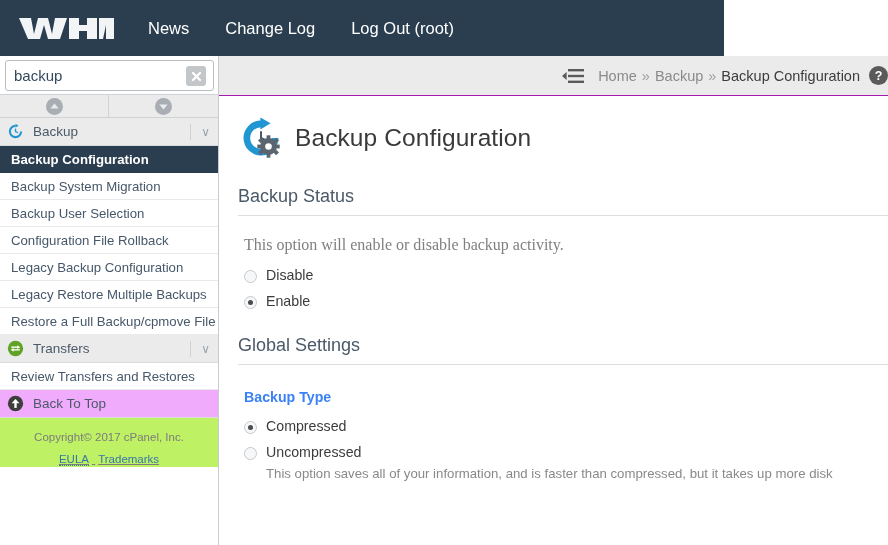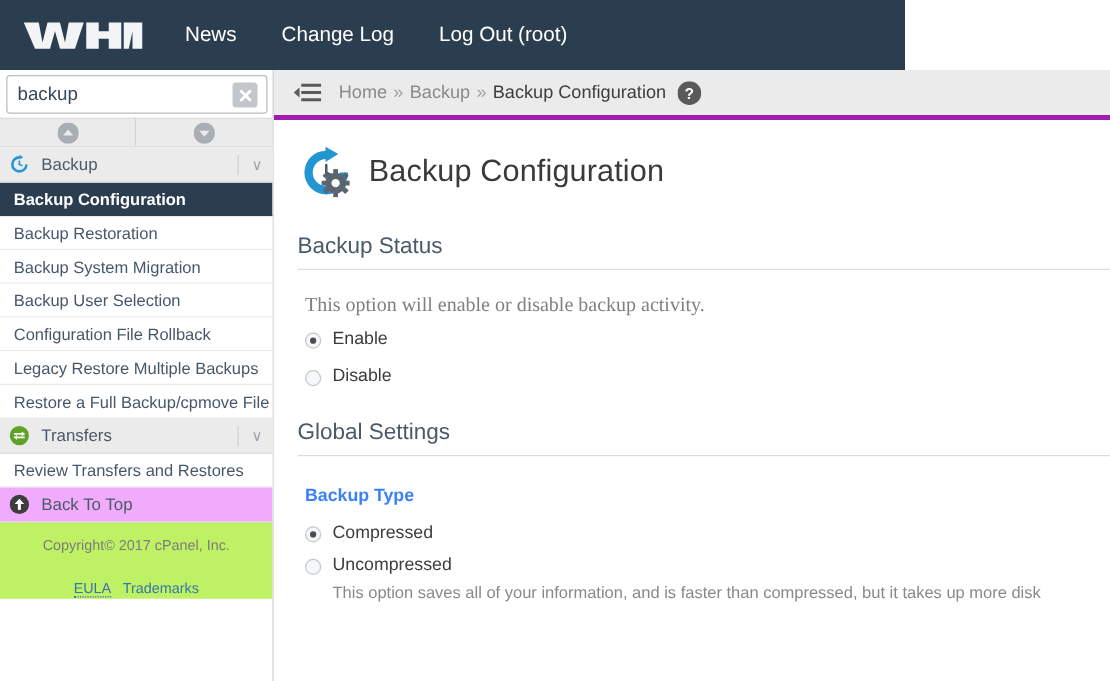--- a/index.html
+++ b/index.html
@@ -33,22 +33,22 @@
     margin: 0 8px;
     white-space: nowrap;
     cursor: pointer;
   }
 
   
   #crumbbar {
     position: absolute; left: 219px; top: 56px;
     width: 669px; height: 40px;
     background: #ebebeb;
-    border-bottom: 4px solid #a21caf;
-    display: flex; align-items: center;
+    border-bottom: 1px solid #a21caf;
+    display: flex; align-items: center; justify-content: flex-end;
   }
   #collapse-icon {
     margin-left: 16px; margin-right: 14px;
     display: flex; align-items: center;
     cursor: pointer;
   }
   #crumbs {
     font-size: 14.5px;
     color: #7b7b7b;
     display: flex; align-items: center;
@@ -172,21 +172,21 @@
   .backtotop .group-label { color: #4a5a68; }
 
   #sidefooter {
     padding-top: 11px;
     text-align: center;
     font-size: 11.5px;
     color: #7c7c7c;
     line-height: 16px;
     background: #bef264;
   }
-  #sidefooter .flinks { margin-top: 18px; }
+  #sidefooter .flinks { margin-top: 6px; text-decoration: underline; }
   .foot-link {
     color: #3875a8;
     text-decoration: none;
     cursor: pointer;
     margin: 0 3px;
   }
   #eula-link { border-bottom: 1px dotted #3875a8; }
 
   
   #main {
@@ -354,24 +354,24 @@
             <line x1="10" y1="10" x2="10" y2="7.2"></line>
             <line x1="10" y1="10" x2="12.4" y2="11.2"></line>
           </g>
         </svg>
       </span>
       <span class="group-label">Backup</span>
       <span class="group-chev">∨</span>
     </div>
 
     <div class="nav-item active">Backup Configuration</div>
-    <div class="nav-item">Backup Restoration</div>
     <div class="nav-item">Backup System Migration</div>
     <div class="nav-item">Backup User Selection</div>
     <div class="nav-item">Configuration File Rollback</div>
+    <div class="nav-item">Legacy Backup Configuration</div>
     <div class="nav-item">Legacy Restore Multiple Backups</div>
     <div class="nav-item">Restore a Full Backup/cpmove File</div>
 
     <div class="group-head">
       <span class="group-icon">
         <svg width="17" height="17" viewBox="0 0 20 20" aria-hidden="true">
           <circle cx="10" cy="10" r="9" fill="#5fa225"></circle>
           <g fill="#ffffff">
             <path d="M5 7.6 L13 7.6 L13 9.2 L5 9.2 Z"></path>
             <path d="M12.2 6.1 L15.6 8.4 L12.2 10.7 Z"></path>
@@ -437,27 +437,27 @@
           <circle r="3.3" fill="#ffffff"></circle>
         </g>
       </svg>
     </span>
     <h1 id="page-title">Backup Configuration</h1>
   </div>
 
   <h2 class="section-head">Backup Status</h2>
   <p class="section-desc">This option will enable or disable backup activity.</p>
 
+  <label class="radio-row">
+    <span class="radio"></span>
+    <span class="radio-label">Disable</span>
+  </label>
   <label class="radio-row tight">
     <span class="radio checked"></span>
     <span class="radio-label">Enable</span>
-  </label>
-  <label class="radio-row">
-    <span class="radio"></span>
-    <span class="radio-label">Disable</span>
   </label>
 
   <h2 class="section-head">Global Settings</h2>
   <div class="sub-head">Backup Type</div>
 
   <label class="radio-row">
     <span class="radio checked"></span>
     <span class="radio-label">Compressed</span>
   </label>
 

